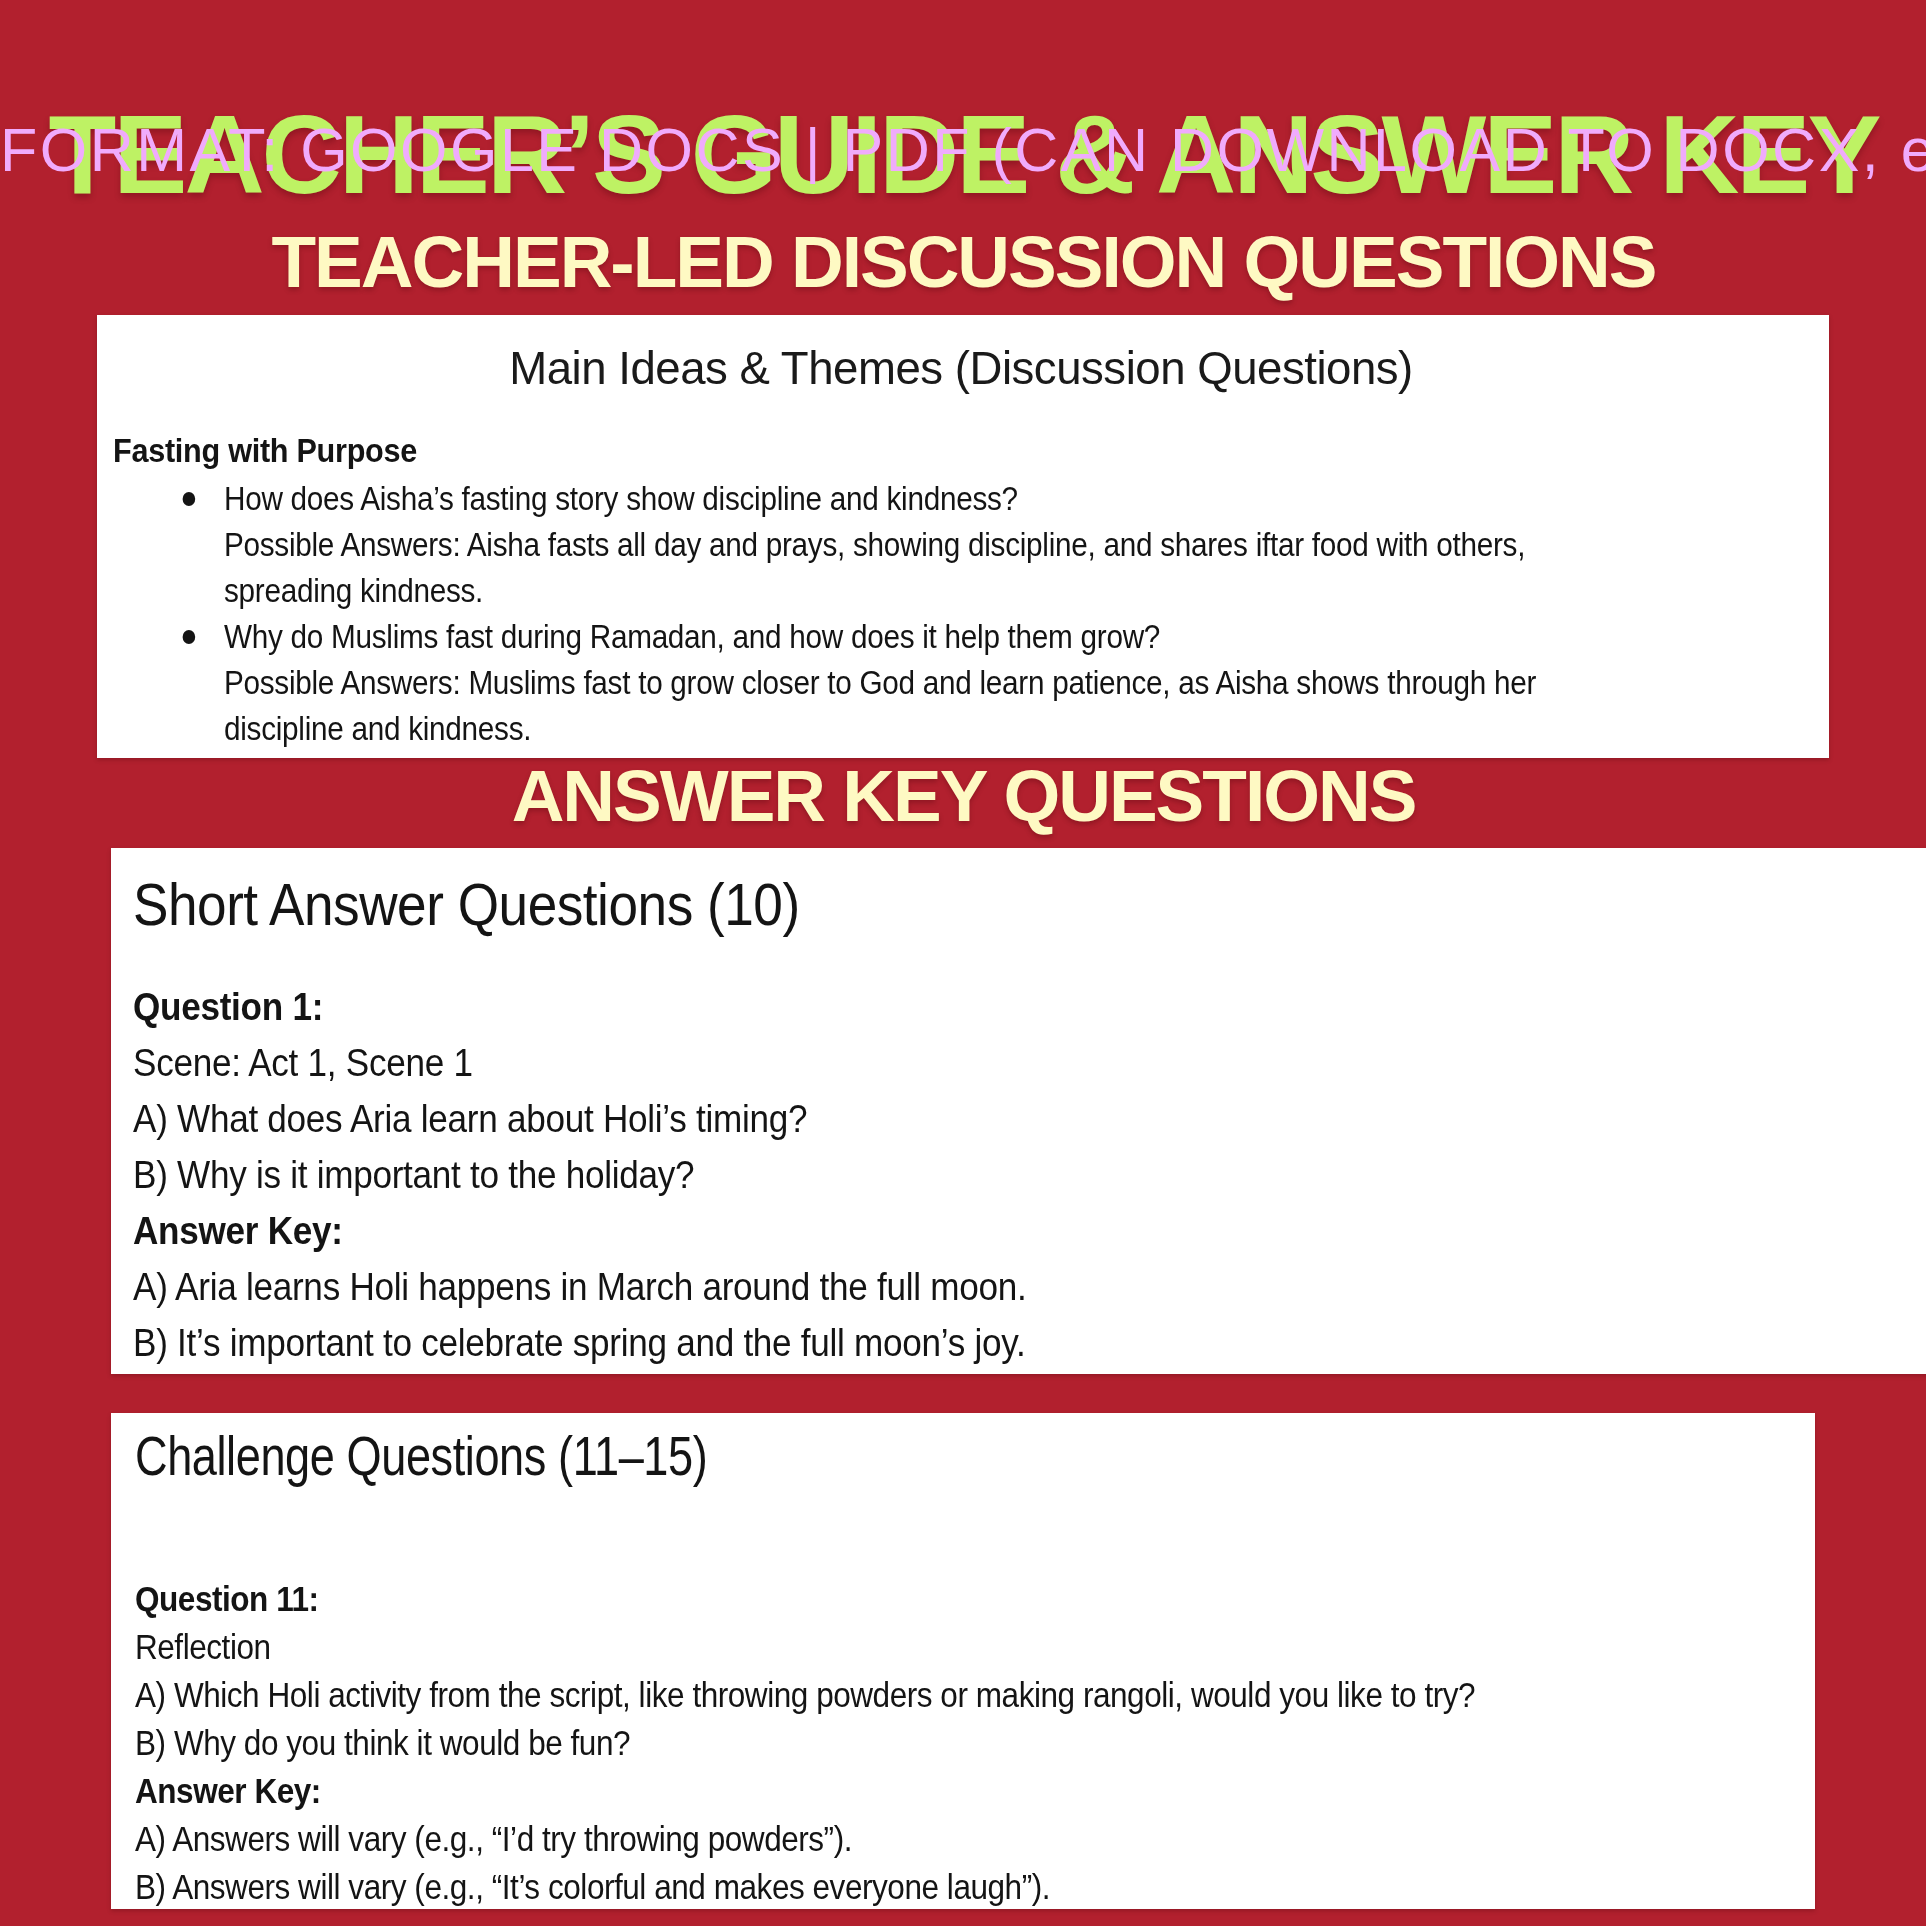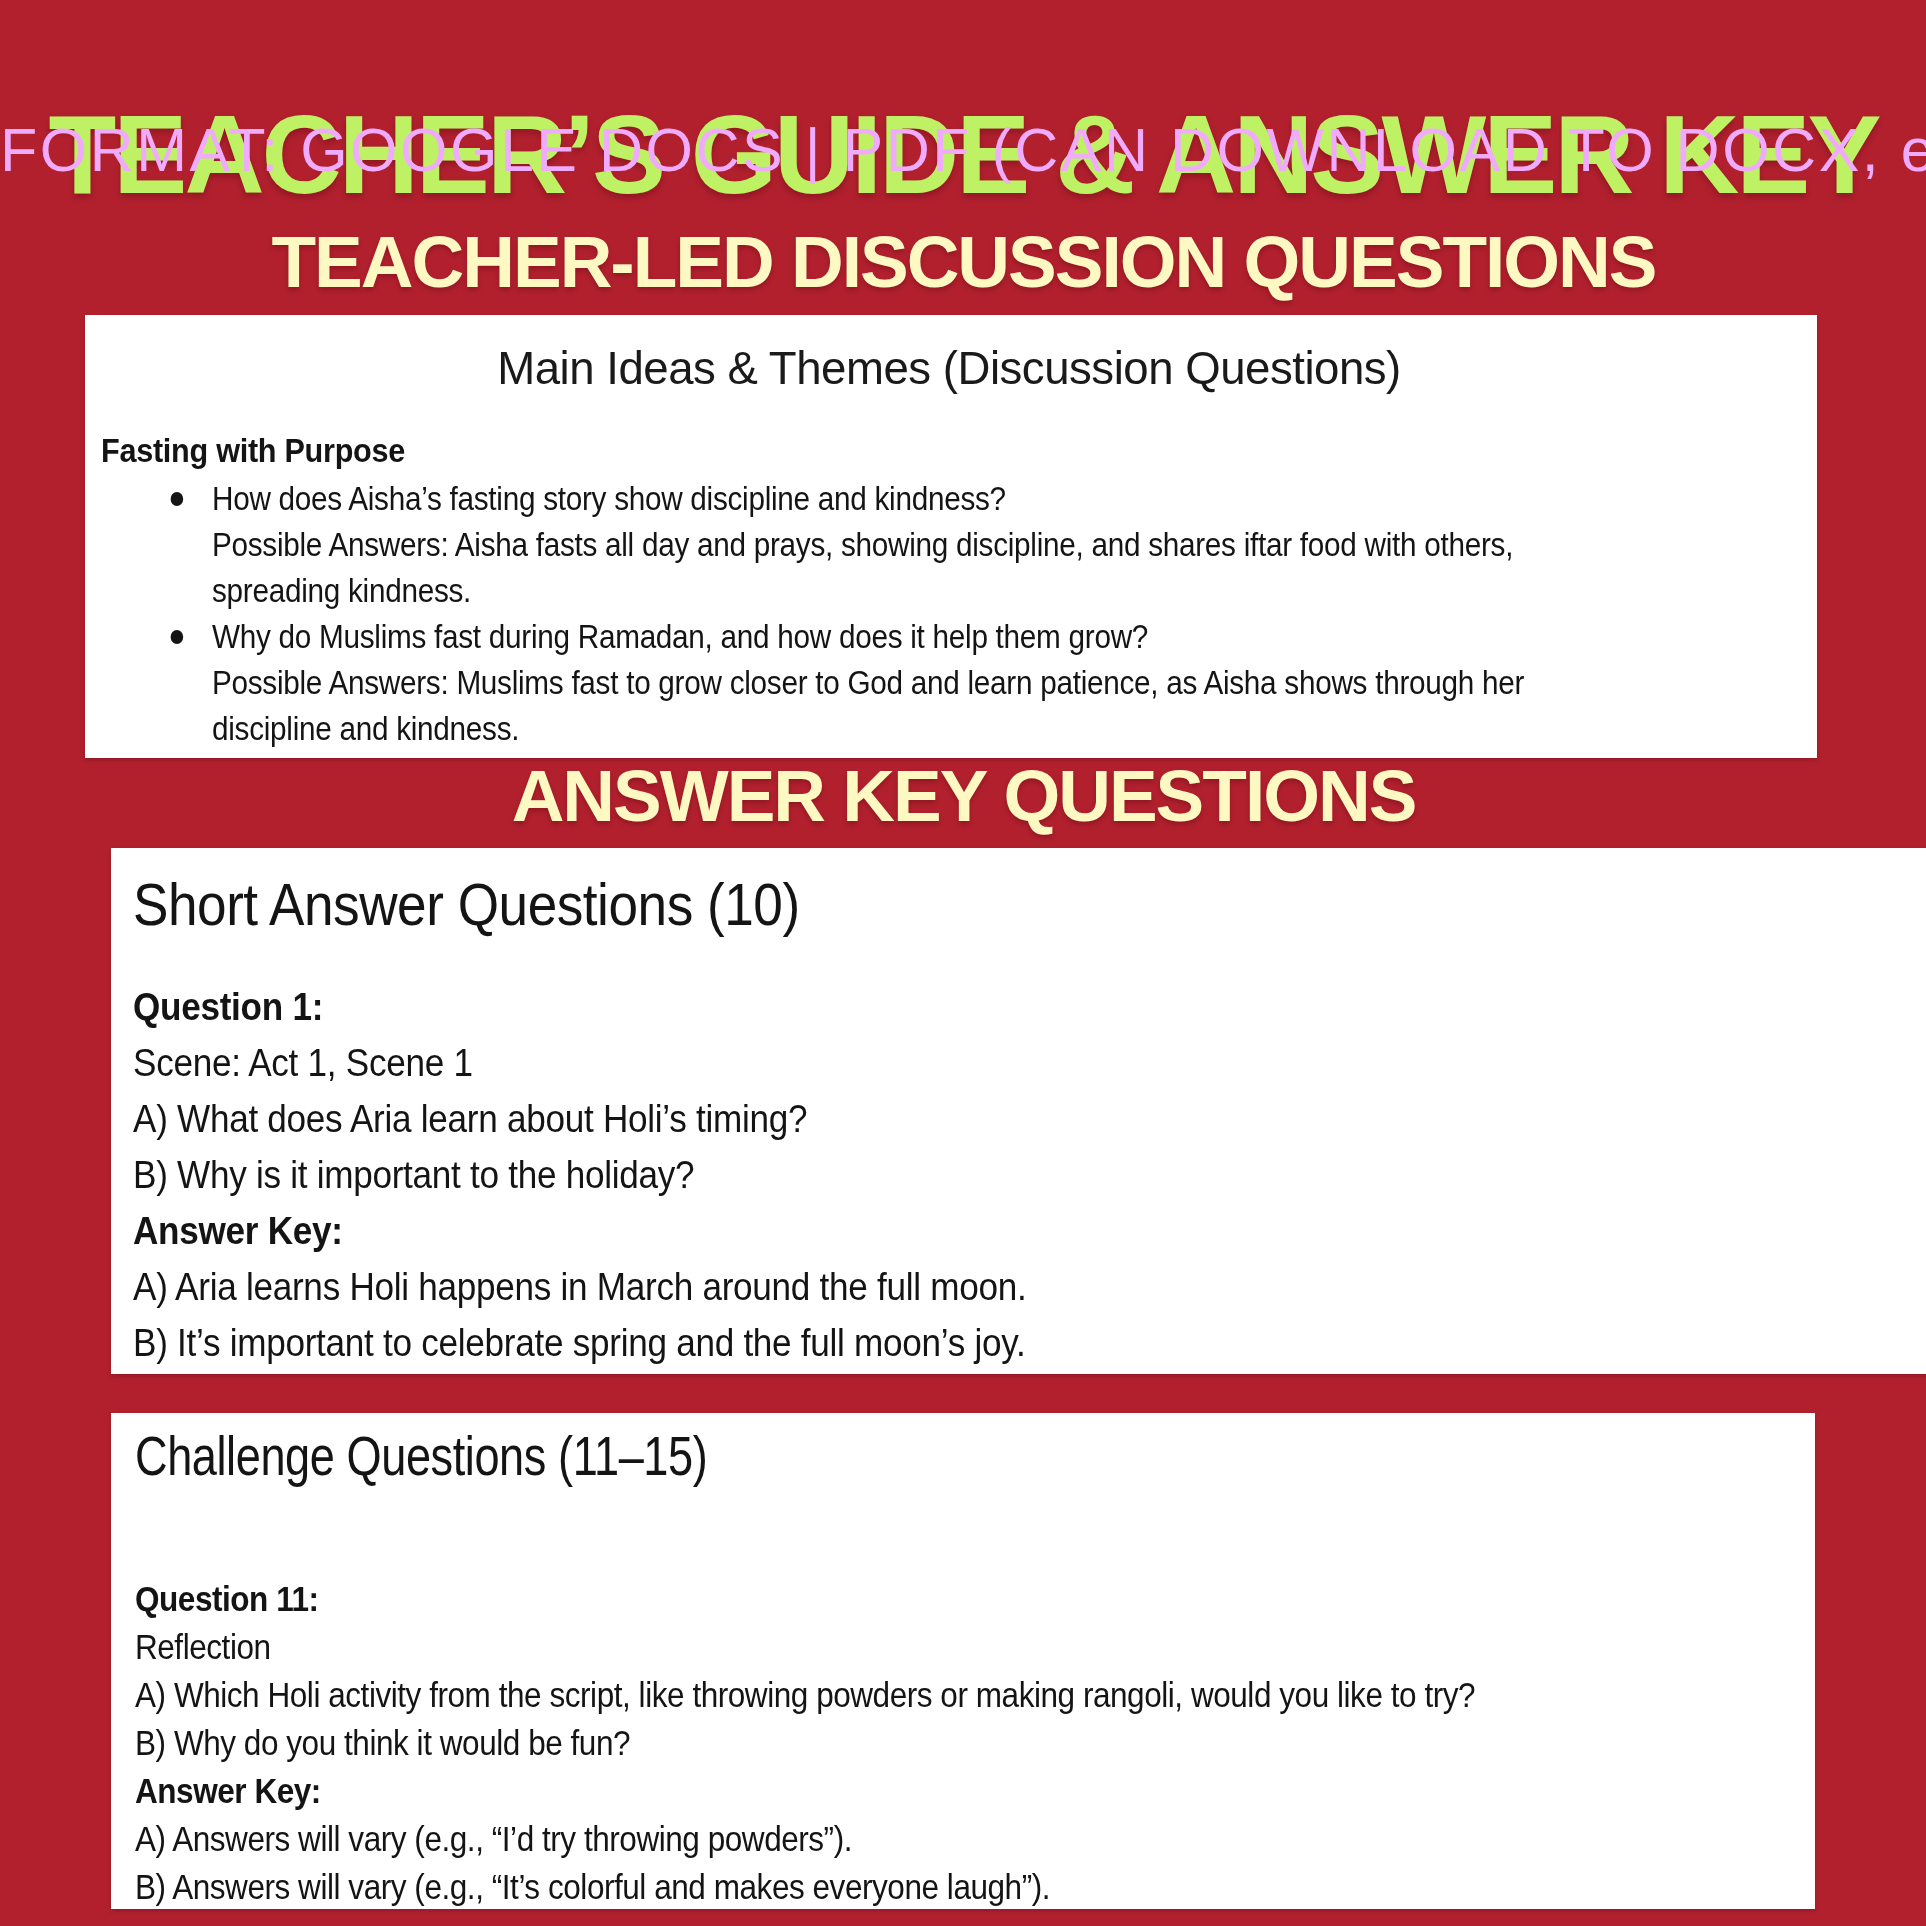--- a/index.html
+++ b/index.html
@@ -54,21 +54,21 @@
 
   
   .doc-box {
     position: absolute;
     background: #ffffff;
     color: #141414;
     overflow: hidden;
     box-sizing: border-box;
     box-shadow: 0 2px 4px rgba(60, 0, 8, 0.25);
   }
-  .box-discussion { left: 85px;  top: 315px;  width: 1732px; height: 443px; padding: 26px 20px 0 16px; }
+  .box-discussion { left: 97px;  top: 315px;  width: 1732px; height: 443px; padding: 26px 20px 0 16px; }
   .box-short      { left: 111px; top: 848px;  width: 1904px; height: 526px; padding: 26px 20px 0 22px; }
   .box-challenge  { left: 111px; top: 1413px; width: 1704px; height: 496px; padding: 12px 20px 0 24px; }
 
   .doc-title-centered {
     text-align: center;
     font-size: 47px;
     line-height: 53px;
     letter-spacing: -0.5px;
     color: #1a1a1a;
     transform: scaleX(0.97);

